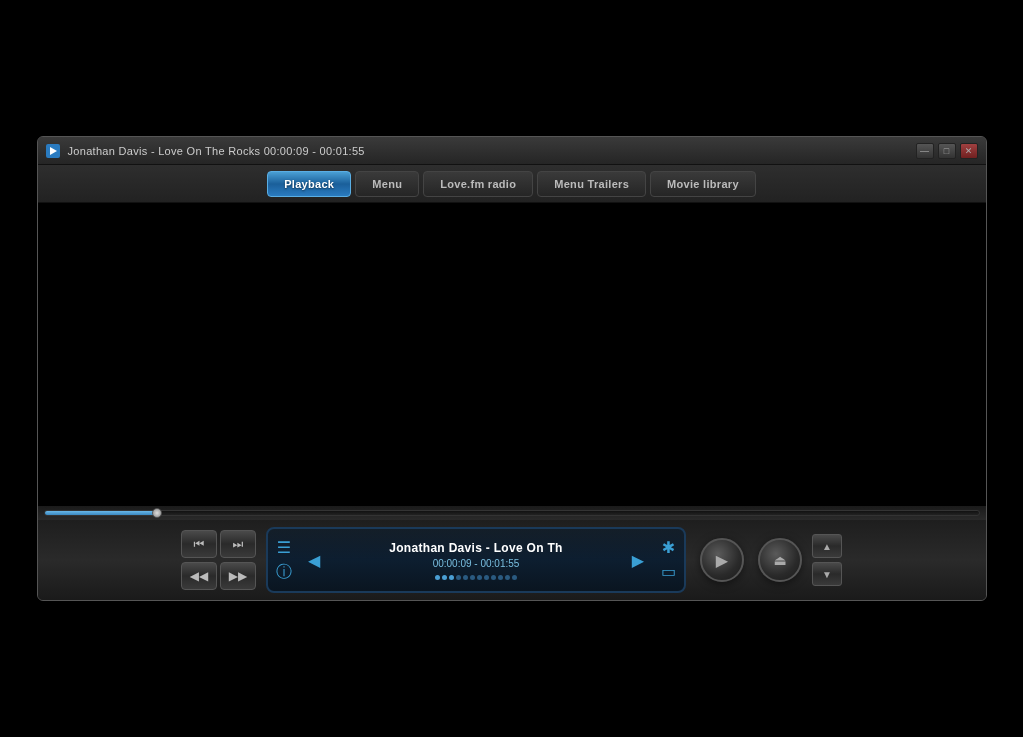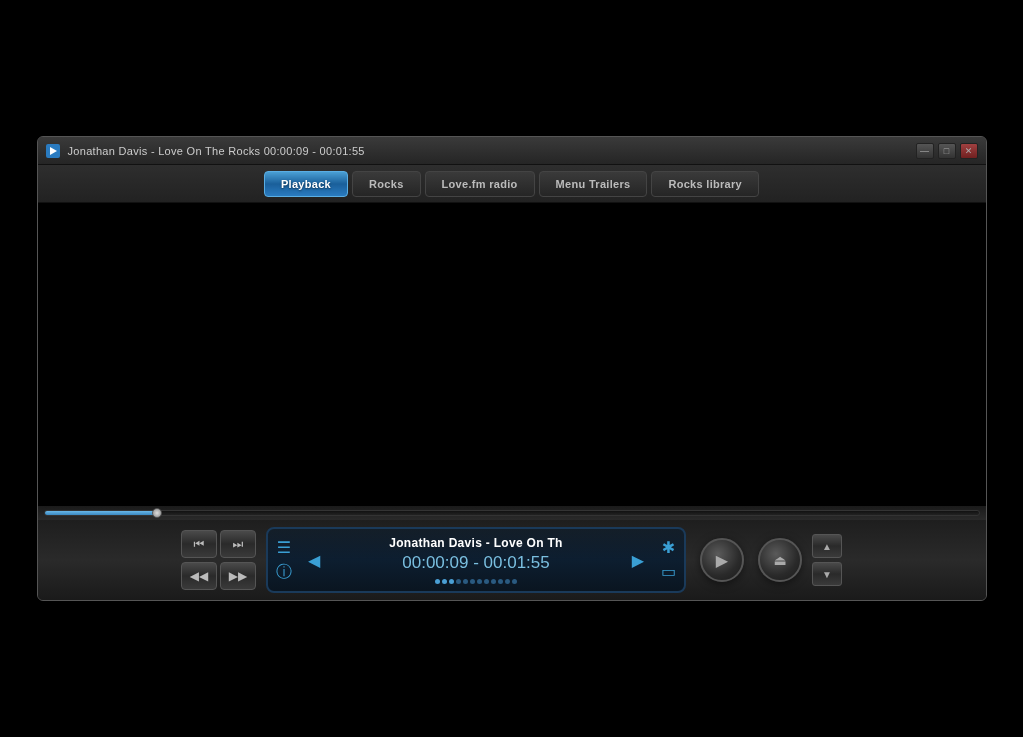--- a/index.html
+++ b/index.html
@@ -275,21 +275,21 @@
     .track-name {
       color: #fff;
       font-size: 12px;
       font-weight: bold;
       text-align: center;
       letter-spacing: 0.3px;
     }
 
     .track-time {
       color: #7abfe0;
-      font-size: 17px;
+      font-size: 10px;
       margin-top: 3px;
     }
 
     .display-dots {
       margin-top: 6px;
       display: flex;
       gap: 2px;
       align-items: center;
     }
 
@@ -355,24 +355,24 @@
     <span class="title-bar-text">Jonathan Davis - Love On The Rocks  00:00:09 - 00:01:55</span>
     <div class="title-bar-controls">
       <div class="tb-btn">—</div>
       <div class="tb-btn">□</div>
       <div class="tb-btn close">✕</div>
     </div>
   </div>
 
   <div class="nav-bar">
     <button class="nav-btn active">Playback</button>
-    <button class="nav-btn inactive">Rocks</button>
+    <button class="nav-btn inactive">Menu</button>
     <button class="nav-btn inactive">Love.fm radio</button>
     <button class="nav-btn inactive">Menu Trailers</button>
-    <button class="nav-btn inactive">Rocks library</button>
+    <button class="nav-btn inactive">Movie library</button>
   </div>
 
   <div class="video-area"></div>
 
   <div class="progress-area">
     <div class="progress-track">
       <div class="progress-fill"></div>
       <div class="progress-thumb"></div>
     </div>
   </div>

